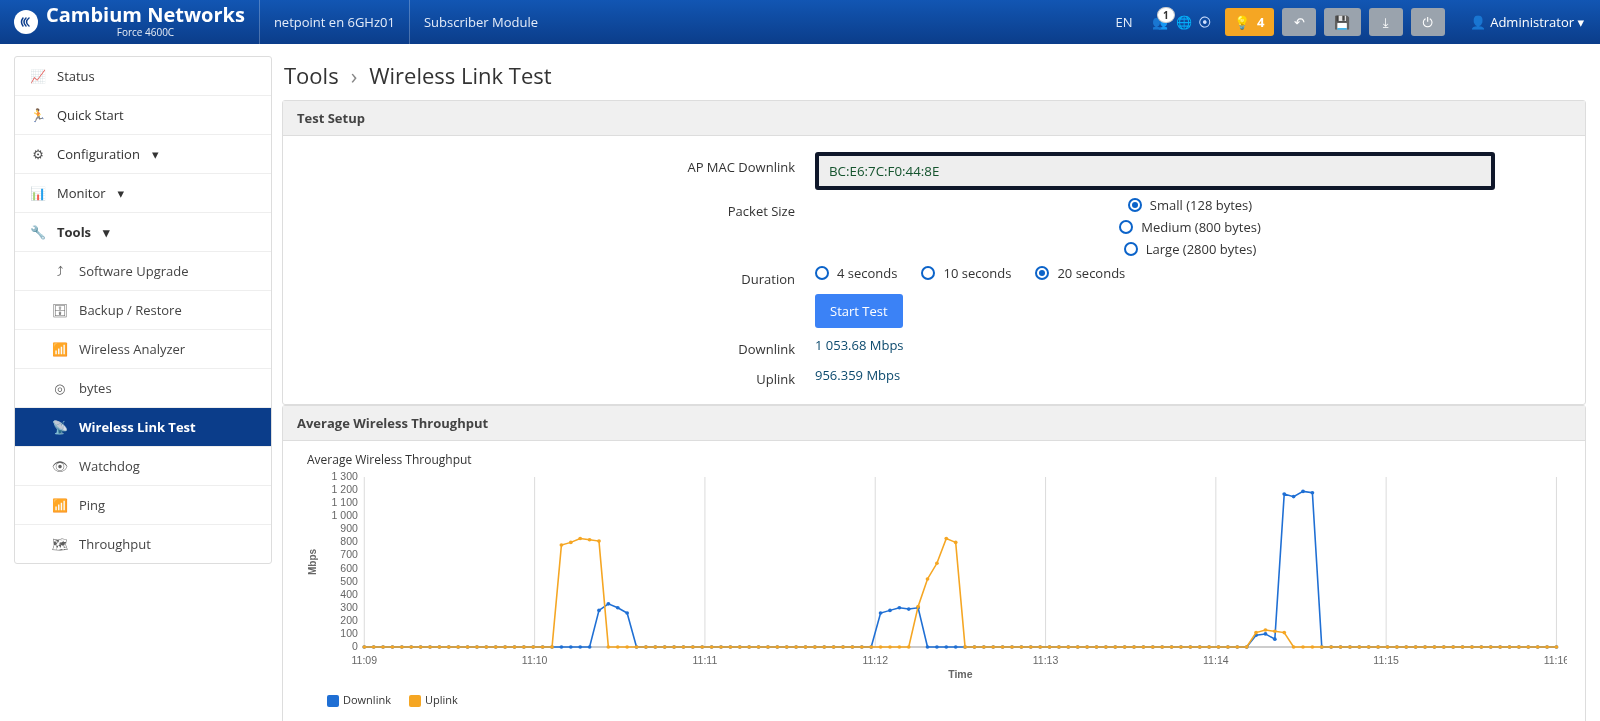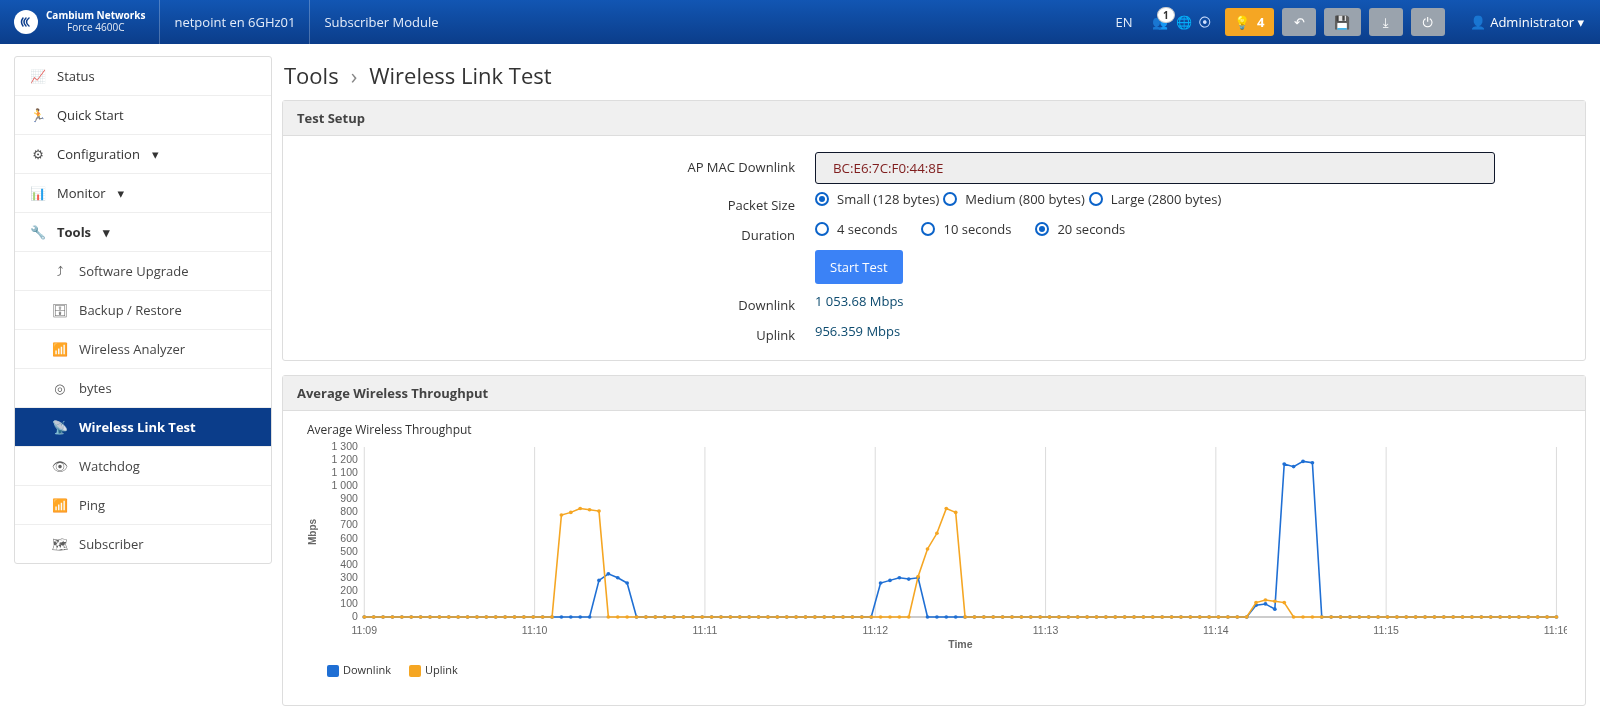--- a/index.html
+++ b/index.html
@@ -1,20 +1,20 @@
 <!DOCTYPE html>
 <html><head>
 <meta charset="utf-8">
 <style>
 * { margin:0; padding:0; box-sizing:border-box; font-family:"Open Sans",Arial,sans-serif }
 body { background:#fff; font-size:13px; color:#333 }
 .header { background:#0d3e8c; background:linear-gradient(#1256b3,#0b3d8a); height:44px; display:flex; align-items:center; color:#fff }
 .logo-box { display:flex; align-items:center; padding:0 14px; border-right:1px solid rgba(255,255,255,.25); height:100% }
 .logo-mark { width:24px; height:24px; border-radius:50%; background:#fff; margin-right:8px; display:flex; align-items:center; justify-content:center; color:#0d3e8c }
-.logo-text { font-weight:700; font-size:10px; line-height:1 }
+.logo-text { font-weight:700; font-size:20px; line-height:1 }
 .logo-sub { font-size:10px; opacity:.9; text-align:center }
 .hcell { padding:0 14px; border-right:1px solid rgba(255,255,255,.25); height:100%; display:flex; align-items:center; font-size:13px; color:#e4ecf9 }
 .spacer { flex:1 }
 .hicons { display:flex; align-items:center; gap:8px; padding:0 10px }
 .hbtn { height:28px; min-width:34px; padding:0 10px; border-radius:3px; display:flex; align-items:center; justify-content:center; color:#fff; font-size:13px; position:relative }
 .hbtn.gray { background:#9aa3ad }
 .hbtn.orange { background:#f5a623 }
 .badge-n { position:absolute; top:-6px; right:-6px; background:#fff; color:#333; border-radius:50%; padding:0 5px; font-size:10px; font-weight:700; border:1px solid #ccc }
 .hicon-plain { width:20px; text-align:center; color:#cfe0ff }
 .admin { padding:0 16px; cursor:pointer }
@@ -22,31 +22,31 @@
 .sidebar { width:258px; border:1px solid #ddd; border-radius:3px; background:#fff; overflow:hidden; align-self:flex-start }
 .sitem { display:flex; align-items:center; gap:10px; padding:10px 14px; border-bottom:1px solid #eee; color:#333; cursor:pointer; font-size:13px }
 .sitem.bold { font-weight:700 }
 .sitem.sub { padding-left:36px; color:#444 }
 .sitem.active { background:#0b3d8a; color:#fff; font-weight:700 }
 .sitem .caret { margin-left:2px }
 .sicon { width:18px; height:18px; display:inline-flex; align-items:center; justify-content:center; opacity:.85 }
 .content { flex:1; min-width:0 }
 .crumbs { font-size:22px; color:#333; padding:4px 0 10px 2px; display:flex; align-items:center; gap:12px }
 .crumbs .sep { color:#888 }
-.panel { border:1px solid #ddd; border-radius:3px; margin-bottom:14px; background:#fff }
+.panel { border:1px solid #ddd; border-radius:3px; background:#fff }
 .panel-h { background:#f0f0f0; padding:8px 14px; font-weight:700; color:#444; border-bottom:1px solid #ddd; font-size:13px }
 .form { padding:10px 20px }
 .frow { display:flex; align-items:flex-start; margin:6px 0 }
 .flabel { width:512px; text-align:right; padding:6px 20px 0 0; color:#333 }
 .fval { flex:1; display:flex; align-items:center; flex-wrap:wrap; gap:6px 24px }
-.inp { width:100%; max-width:680px; padding:6px 17px; border:1px solid #0f172a; border-radius:3px; background:#eee; color:#7f1d1d }
+.inp { width:100%; max-width:680px; padding:6px 10px; border:4px solid #0f172a; border-radius:3px; background:#eee; color:#14532d }
 .radio { display:inline-flex; align-items:center; gap:8px; cursor:pointer }
 .rmark { width:14px; height:14px; border:2px solid #0b63c9; border-radius:50%; display:inline-flex; align-items:center; justify-content:center }
 .rmark.checked:after { content:""; width:6px; height:6px; border-radius:50%; background:#0b63c9 }
-.vstack { display:flex; flex-direction:row; gap:6px }
+.vstack { display:flex; flex-direction:column; gap:6px }
 .btn { padding:7px 14px; border-radius:3px; cursor:pointer; font-size:13px; border:1px solid transparent }
 .btn-primary { background:#3b82f6; color:#fff }
 .rostat { color:#0c4a6e; padding-top:2px }
 .chart-wrap { padding:8px 18px 16px 18px }
 .chart-title { font-size:12px; color:#333; padding:2px 0 4px 6px }
 .plot { position:relative }
 .controls { text-align:center; padding:6px 0 }
 .legend { display:flex; gap:18px; margin:6px 0 0 26px; font-size:11px; align-items:center }
 .legend .swatch { width:12px; height:12px; display:inline-block; border-radius:2px; margin-right:4px; vertical-align:middle }
 svg text { font-family:Arial; font-size:10px; fill:#666 }
@@ -149,21 +149,21 @@
     <div class="sitem sub">
         <span class="sicon">👁</span>
         <span>Watchdog</span>
       </div>
     <div class="sitem sub">
         <span class="sicon">📶</span>
         <span>Ping</span>
       </div>
     <div class="sitem sub" style="border-bottom:none">
         <span class="sicon">🗺</span>
-        <span>Subscriber</span>
+        <span>Throughput</span>
       </div>
   </div>
 
   <div class="content">
     <div class="crumbs">
       <span>Tools</span>
       <span class="sep">›</span>
       <span>Wireless Link Test</span>
     </div>
 

